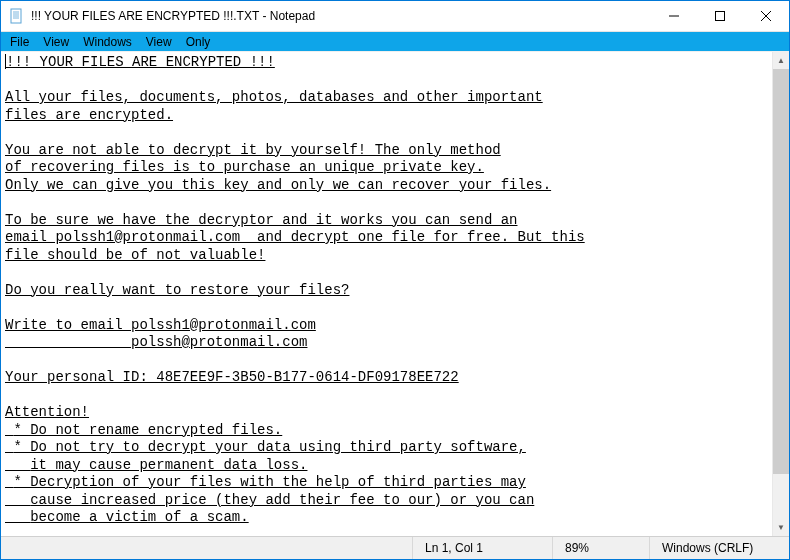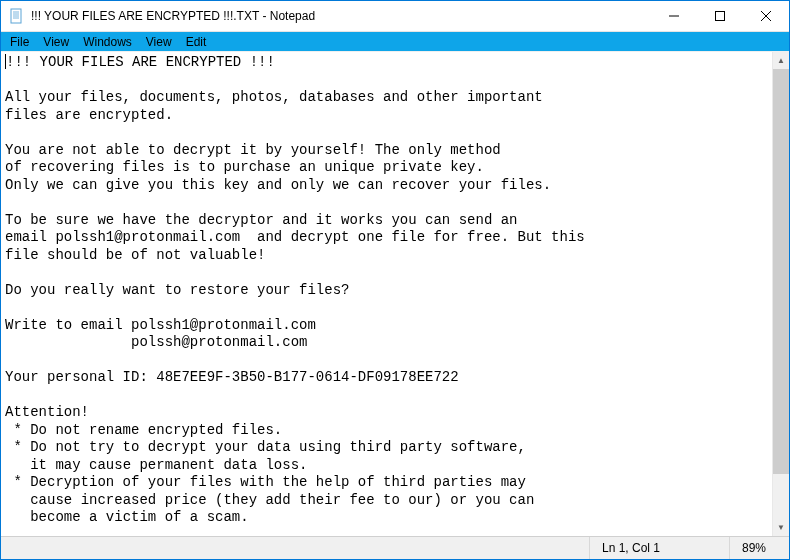--- a/index.html
+++ b/index.html
@@ -136,21 +136,21 @@
     }
     .sb-thumb {
       position: absolute;
       top: 0;
       width: 100%;
       height: 90%;
       background: #cdcdcd;
     }
     .sb-btn.bottom { position: absolute; bottom: 0; }
     .content-wrap { position: relative; flex: 1; overflow: hidden; display: flex; }
-    .editor { padding-right: 20px; }
+    .editor { padding-right: 20px; text-decoration: underline; }
   </style>
 </head>
 <body>
 
 <div class="window">
 
   <div class="titlebar">
     <span class="titlebar-icon">
       <svg viewBox="0 0 16 16">
         <rect x="2" y="1" width="10" height="14" fill="#fff" stroke="#5ba4d6" stroke-width="1"></rect>
@@ -179,21 +179,21 @@
           </svg>
       </button>
     </div>
   </div>
 
   <div class="menubar">
     <div class="menu-item">File</div>
     <div class="menu-item">View</div>
     <div class="menu-item">Windows</div>
     <div class="menu-item">View</div>
-    <div class="menu-item">Edit</div>
+    <div class="menu-item">Only</div>
   </div>
 
   <div class="content-wrap">
     <div class="editor"><span class="caret"></span><span>!!! YOUR FILES ARE ENCRYPTED !!!
 
 All your files, documents, photos, databases and other important
 files are encrypted.
 
 You are not able to decrypt it by yourself! The only method
 of recovering files is to purchase an unique private key.
@@ -223,15 +223,16 @@
         <div class="sb-thumb"></div>
       </div>
       <div class="sb-btn bottom">▼</div>
     </div>
   </div>
 
   <div class="statusbar">
     <div class="status-spacer"></div>
     <div class="status-cell wide">Ln 1, Col 1</div>
     <div class="status-cell">89%</div>
+    <div class="status-cell wide">Windows (CRLF)</div>
   </div>
 
 </div>
 
 </body></html>

